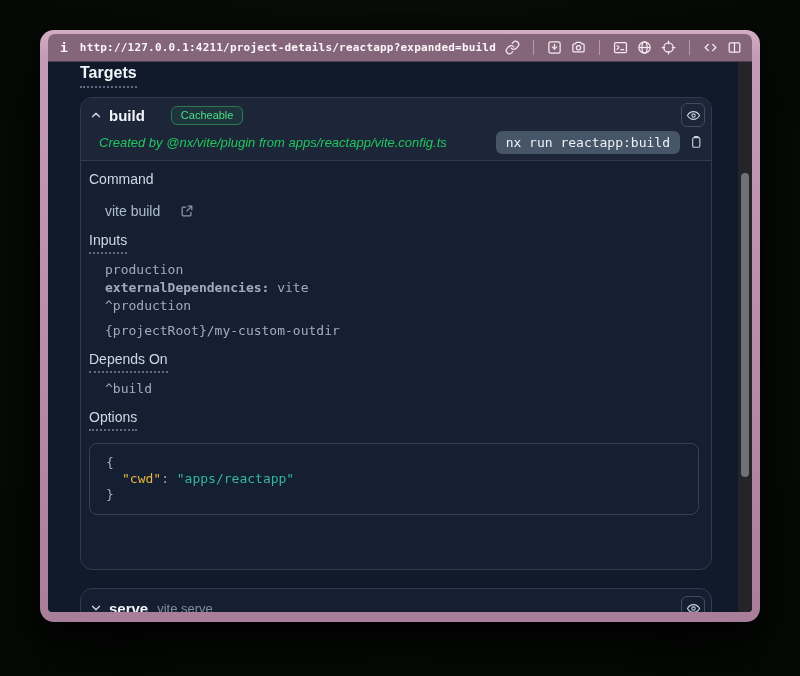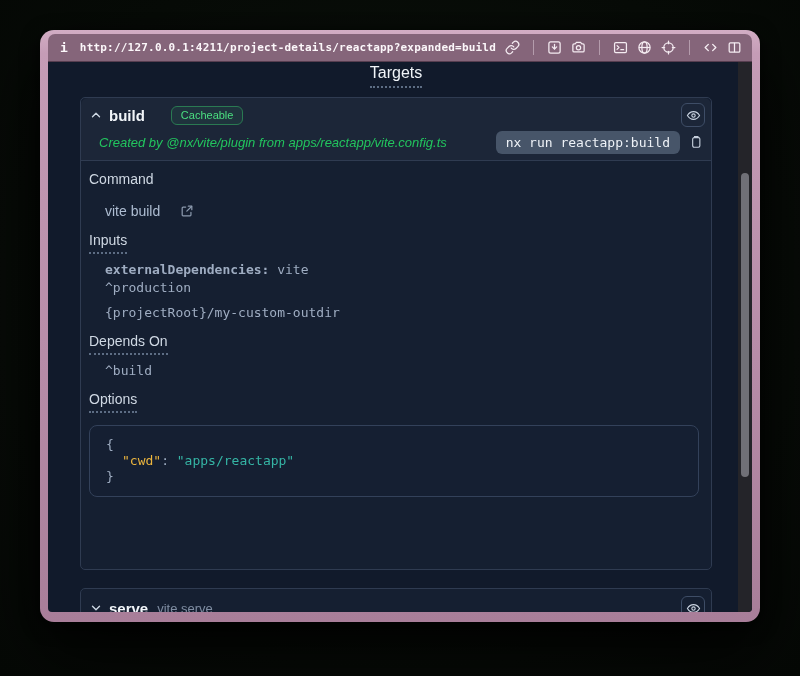--- a/index.html
+++ b/index.html
@@ -38,27 +38,27 @@
   .tb-divider{width:1px;height:15px;background:rgba(250,240,248,0.40);margin:0 4px;}
   
   .viewport{
     position:relative;height:550px;background:#111a2b;overflow:hidden;
     border-radius:0 0 4px 4px;
   }
   .scrolltrack{position:absolute;top:0;right:0;bottom:0;width:14px;background:#242429;}
   .scrollthumb{position:absolute;left:3px;width:8px;top:111px;height:304px;border-radius:4px;background:#707077;}
   .content{position:absolute;left:0;top:0;right:14px;bottom:0;padding:2px 26px 0 32px;}
   
-  .h2{font-size:16px;font-weight:400;color:#f1f5f9;margin:0;text-align:center;}
+  .h2{font-size:16px;font-weight:700;color:#f1f5f9;margin:0;}
   .dotted{display:inline-block;border-bottom:2px dotted #5d6d84;padding-bottom:4px;}
   .h4{font-size:14px;font-weight:500;color:#cfd8e3;margin:13px 0 0 0;}
   .h4.first{margin-top:4px;}
   
   .card{
-    margin-top:9px;border:1px solid #2f3b51;border-radius:5px;
+    margin-top:9px;border:1px solid #2f3b51;border-radius:12px;
     background:#151f31;box-sizing:border-box;
   }
   .card.build{height:473px;overflow:hidden;}
   .card-header{
     background:#1c2638;border-bottom:1px solid #2f3b51;border-radius:7px 7px 0 0;
     padding:5px 6px 6px 8px;
   }
   .hrow{display:flex;align-items:center;}
   .chev{width:14px;height:14px;color:#cbd5e1;flex:0 0 auto;cursor:pointer;}
   .chev svg{width:14px;height:14px;display:block;}
@@ -217,20 +217,21 @@
               <svg viewBox="0 0 16 16" fill="none" stroke="currentColor" stroke-width="1.4" stroke-linecap="round" stroke-linejoin="round">
                   <path d="M6.5 3.5h-3a1 1 0 0 0-1 1v8a1 1 0 0 0 1 1h8a1 1 0 0 0 1-1v-3"></path>
                   <path d="M9.5 2.5h4v4"></path>
                   <path d="M13.2 2.8 7.8 8.2"></path>
                 </svg>
             </span>
           </div>
 
           <h4 class="h4"><span class="dotted">Inputs</span></h4>
           <div class="mono-list">
+            <div>production</div>
             <div><span class="bold">externalDependencies:</span><span> vite</span></div>
             <div>^production</div>
           </div>
 
           <div class="mono-item">{projectRoot}/my-custom-outdir</div>
 
           <h4 class="h4"><span class="dotted">Depends On</span></h4>
           <div class="mono-item">^build</div>
 
           <h4 class="h4"><span class="dotted">Options</span></h4>

